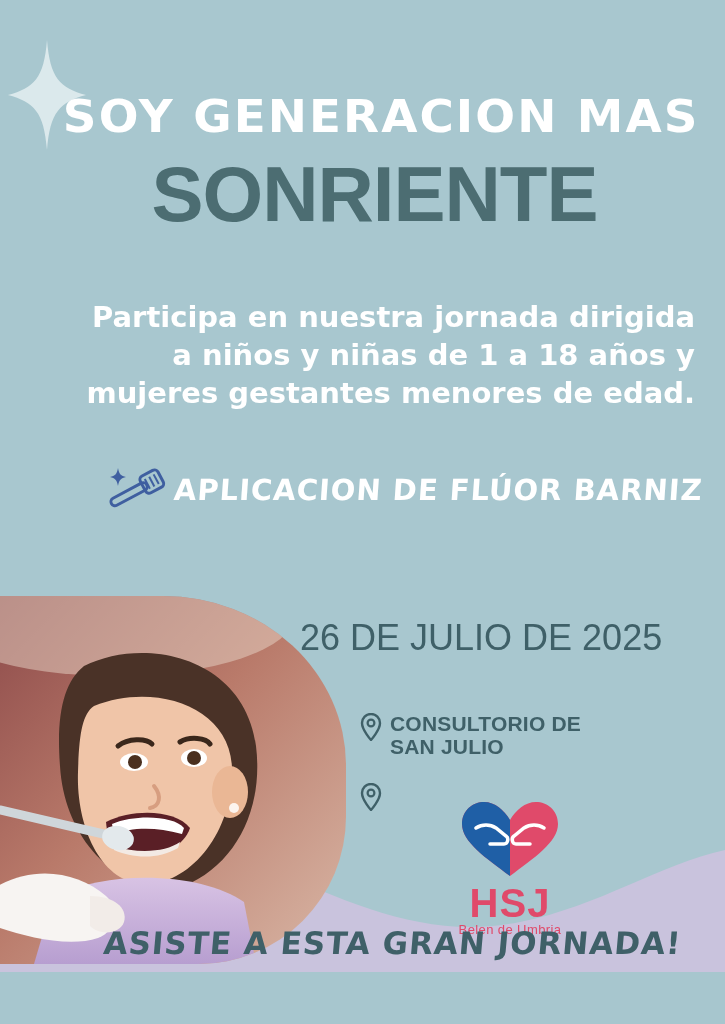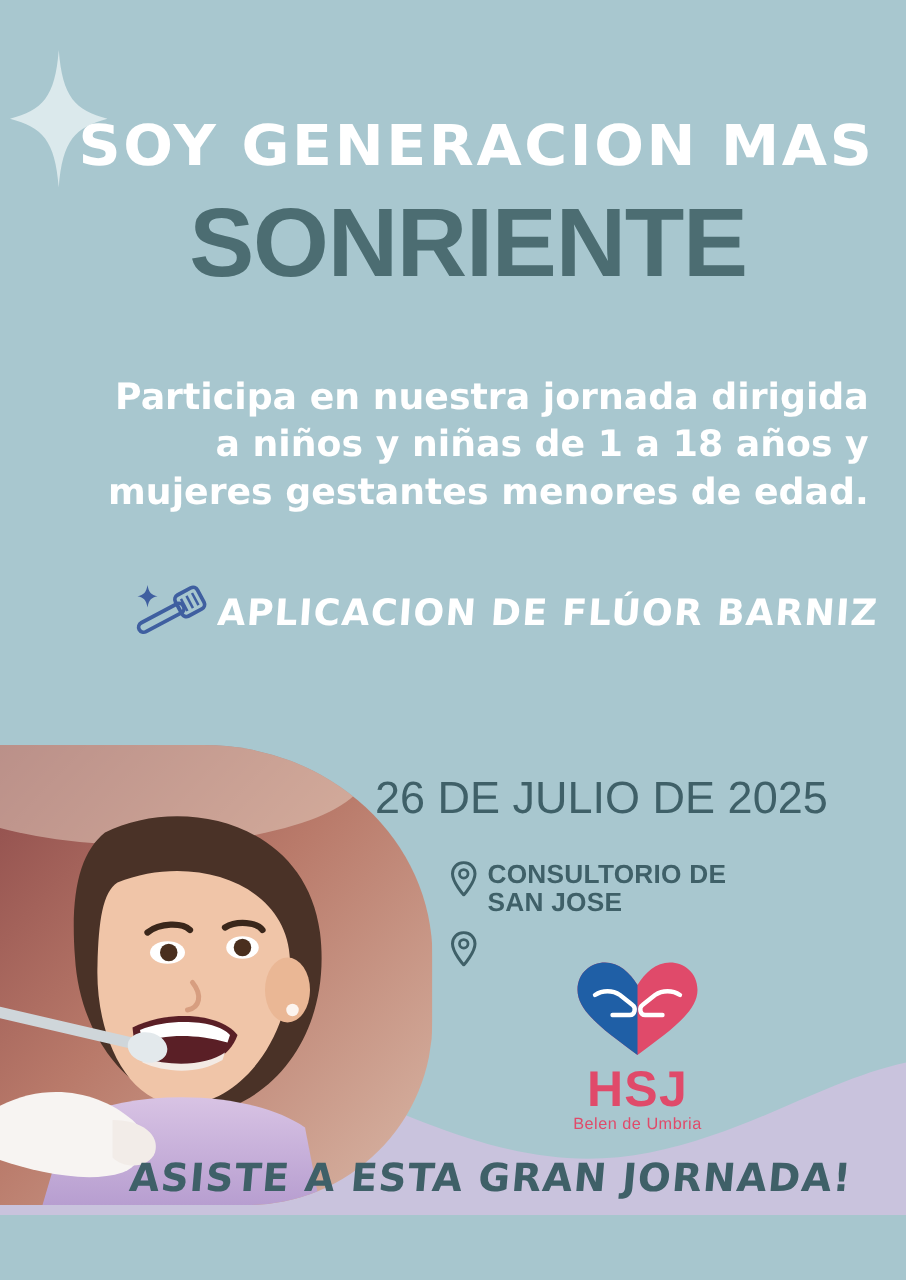--- a/index.html
+++ b/index.html
@@ -147,38 +147,39 @@
     top: 688px;
     z-index: 4;
     width: 350px;
   }
 
   .addr-row {
     display: flex;
     align-items: flex-start;
     gap: 8px;
     margin-bottom: 10px;
+    margin-top: 24px;
   }
 
   .addr-text {
     color: #3f6068;
     font-size: 21px;
     line-height: 23px;
     font-weight: bold;
     font-family: "Liberation Sans", sans-serif;
     letter-spacing: 0.2px;
   }
 
   .pin-icon { flex: 0 0 auto; margin-top: 1px; }
 
   
   .logo {
     position: absolute;
     left: 446px;
-    top: 766px;
+    top: 798px;
     width: 128px;
     height: 126px;
     z-index: 5;
     text-align: center;
   }
 
   .logo-text {
     color: #e04a6a;
     font-size: 40px;
     font-weight: bold;
@@ -297,21 +298,21 @@
 
   <div class="addr-block">
 
     <div class="addr-row">
       <svg class="pin-icon" width="22" height="28" viewBox="0 0 22 28">
         <path d="M11,1 C16,1 20,5 20,10 C20,17 11,27 11,27 C11,27 2,17 2,10 C2,5 6,1 11,1 Z" fill="none" stroke="#3f6068" stroke-width="2.4"></path>
         <circle cx="11" cy="10" r="3.4" fill="none" stroke="#3f6068" stroke-width="2.2"></circle>
       </svg>
       <div class="addr-text">
         <div>CONSULTORIO DE</div>
-        <div>SAN JOSE</div>
+        <div>SAN JULIO</div>
       </div>
     </div>
 
     <div class="addr-row">
       <svg class="pin-icon" width="22" height="28" viewBox="0 0 22 28">
         <path d="M11,1 C16,1 20,5 20,10 C20,17 11,27 11,27 C11,27 2,17 2,10 C2,5 6,1 11,1 Z" fill="none" stroke="#3f6068" stroke-width="2.4"></path>
         <circle cx="11" cy="10" r="3.4" fill="none" stroke="#3f6068" stroke-width="2.2"></circle>
       </svg>
     </div>
 

